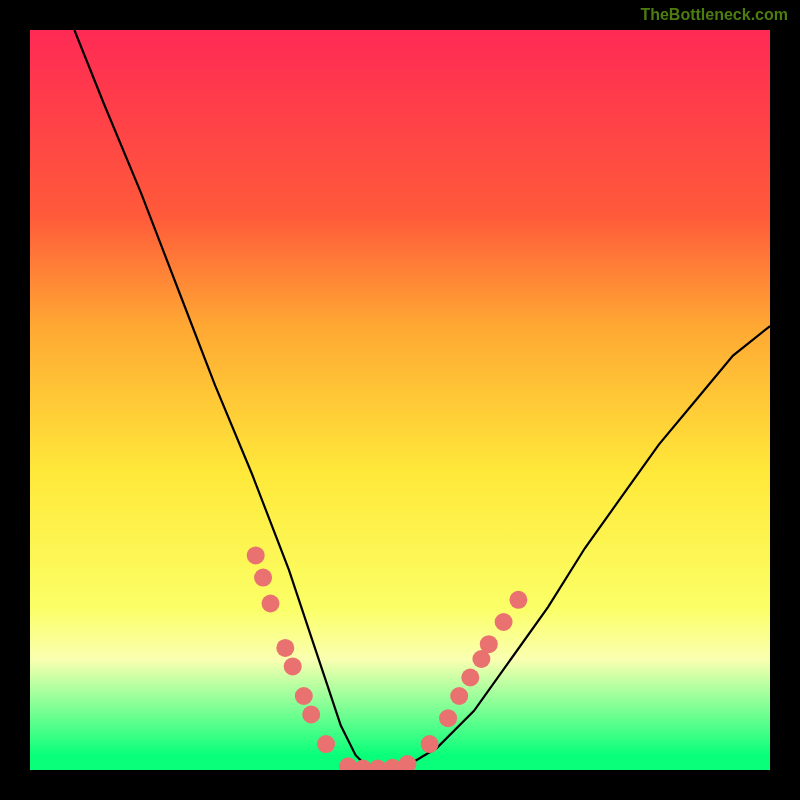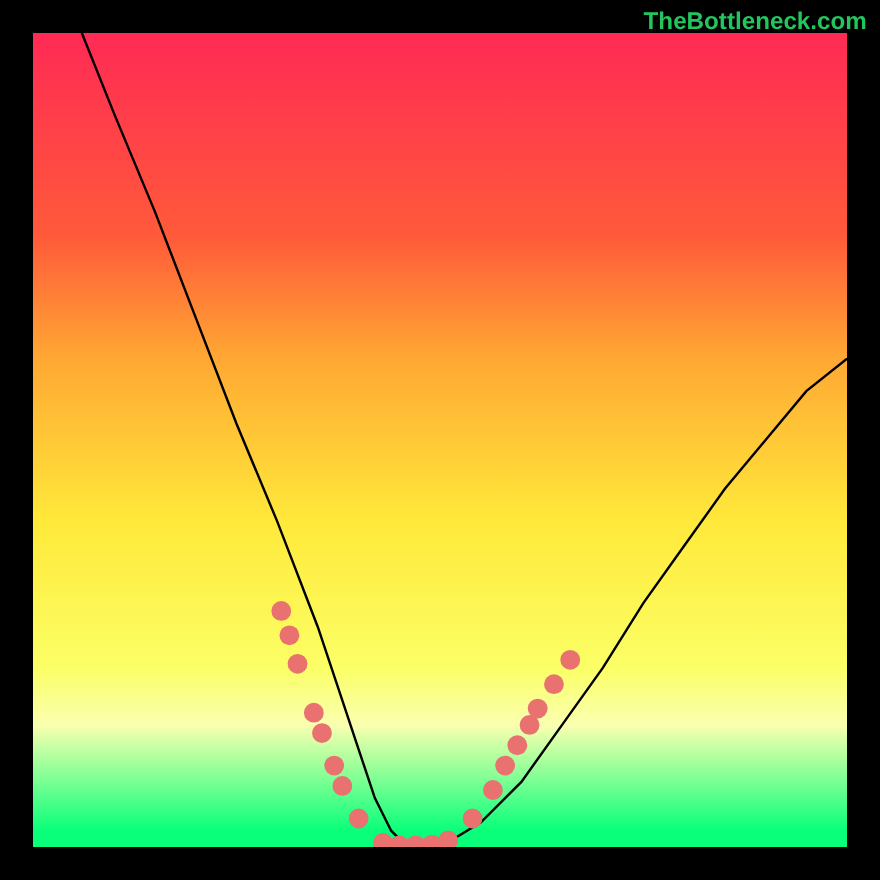--- a/index.html
+++ b/index.html
@@ -33,23 +33,23 @@
       #faffb0 85%,
       #09ff7a 98%,
       #09ff7a 100%
     );
   }
   .watermark {
     position: absolute;
     top: 6px;
     right: 12px;
     font-family: Arial, Helvetica, sans-serif;
-    font-size: 22px;
+    font-size: 16px;
     font-weight: 600;
-    color: #22c55e;
+    color: #4d7c0f;
     user-select: none;
   }
   svg.curve {
     position: absolute;
     left: 0;
     top: 0;
     width: 100%;
     height: 100%;
   }
 </style>

